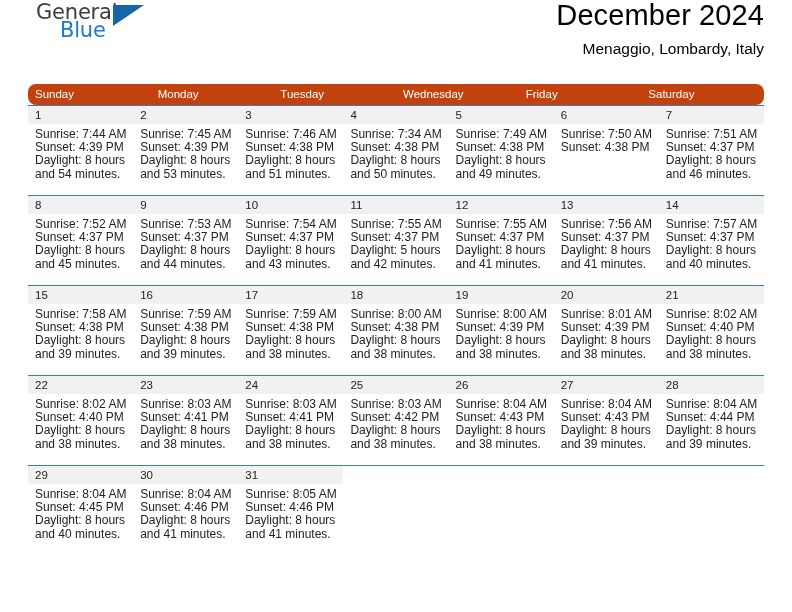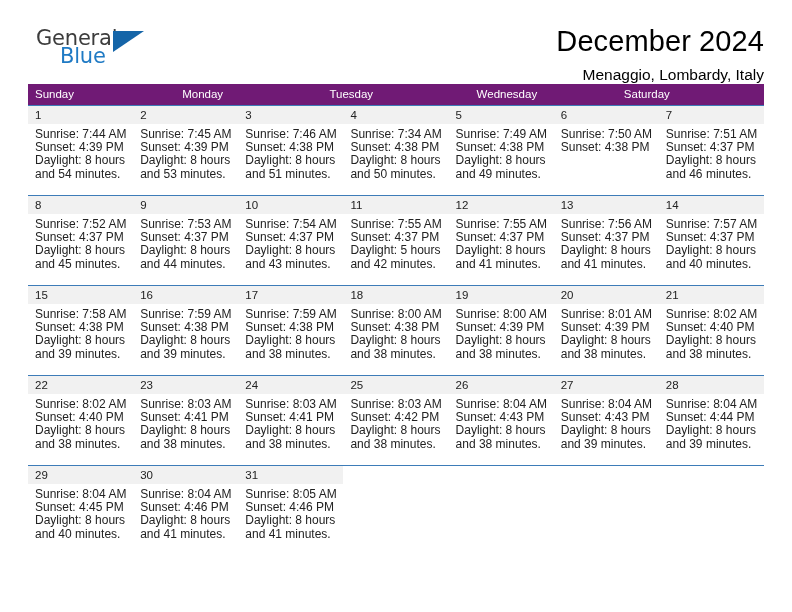--- a/index.html
+++ b/index.html
@@ -21,21 +21,20 @@
     box-sizing: border-box;
     padding: 0 28px;
   }
 
   
   .topbar {
     display: flex;
     align-items: flex-start;
     justify-content: space-between;
     height: 76px;
-    padding-top: 26px;
     box-sizing: border-box;
   }
   .logo {
     position: relative;
     width: 130px;
     height: 48px;
     line-height: 1;
     user-select: none;
   }
   .logo-general {
@@ -84,22 +83,23 @@
     line-height: 1.1;
   }
 
   
   .calendar {
     margin-top: 8px;
     width: 736px;
   }
   .weekdays {
     display: flex;
-    background: #701a75;
+    background: #c2410c;
     height: 21px;
+    border-radius: 8px;
   }
   .weekday {
     flex: 1 1 0;
     color: #ffffff;
     font-size: 11.5px;
     line-height: 21px;
     padding-left: 7px;
     box-sizing: border-box;
     white-space: nowrap;
   }
@@ -165,20 +165,21 @@
 
   </div>
 
   <div class="calendar">
 
     <div class="weekdays">
       <div class="weekday">Sunday</div>
       <div class="weekday">Monday</div>
       <div class="weekday">Tuesday</div>
       <div class="weekday">Wednesday</div>
+      <div class="weekday">Friday</div>
       <div class="weekday">Saturday</div>
     </div>
 
     <div class="week">
       <div class="daycell">
         <div class="daynum">1</div>
         <div class="details">
           <div>Sunrise: 7:44 AM</div>
           <div>Sunset: 4:39 PM</div>
           <div class="daylight">Daylight: 8 hours and 54 minutes.</div>

